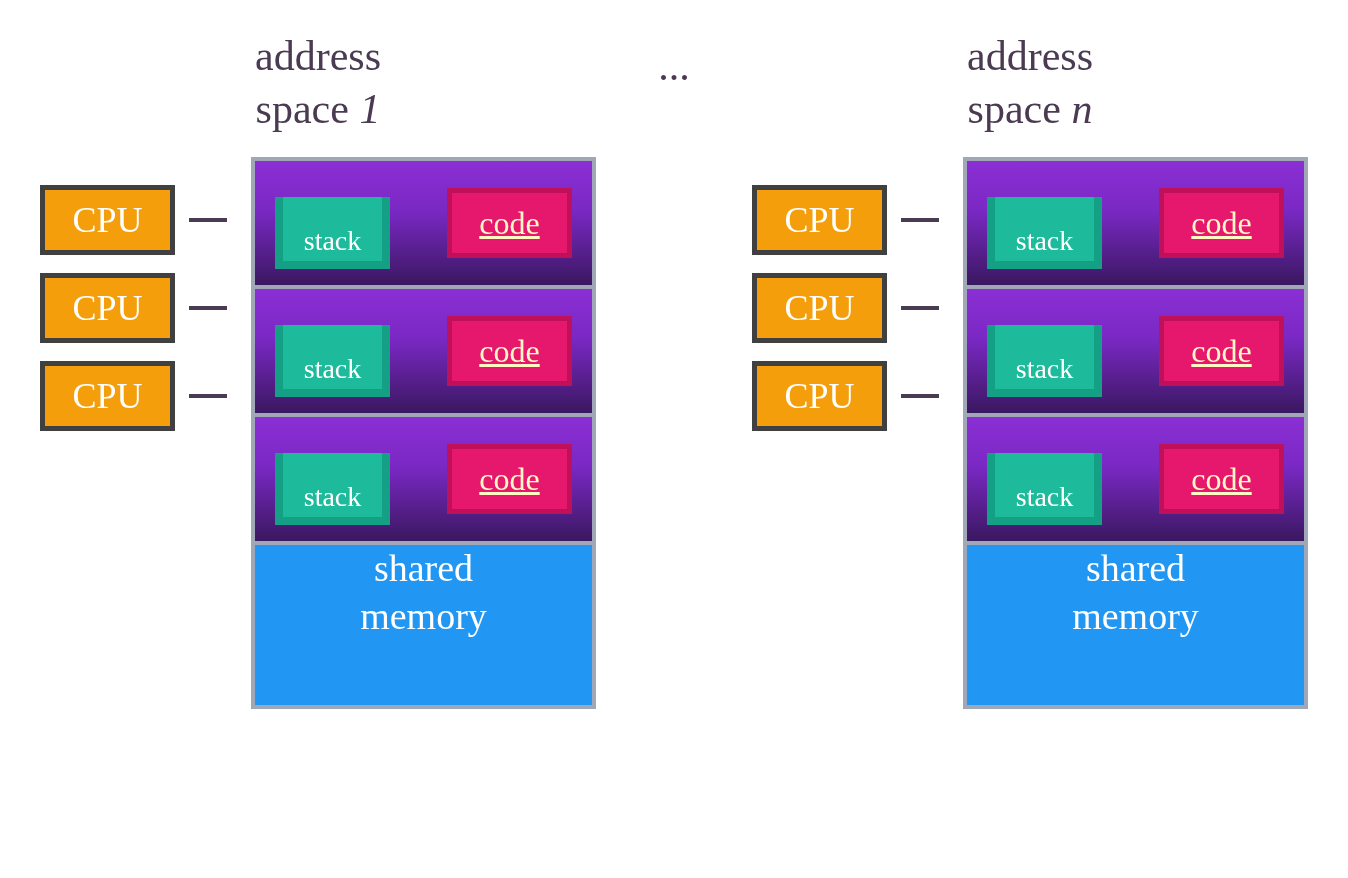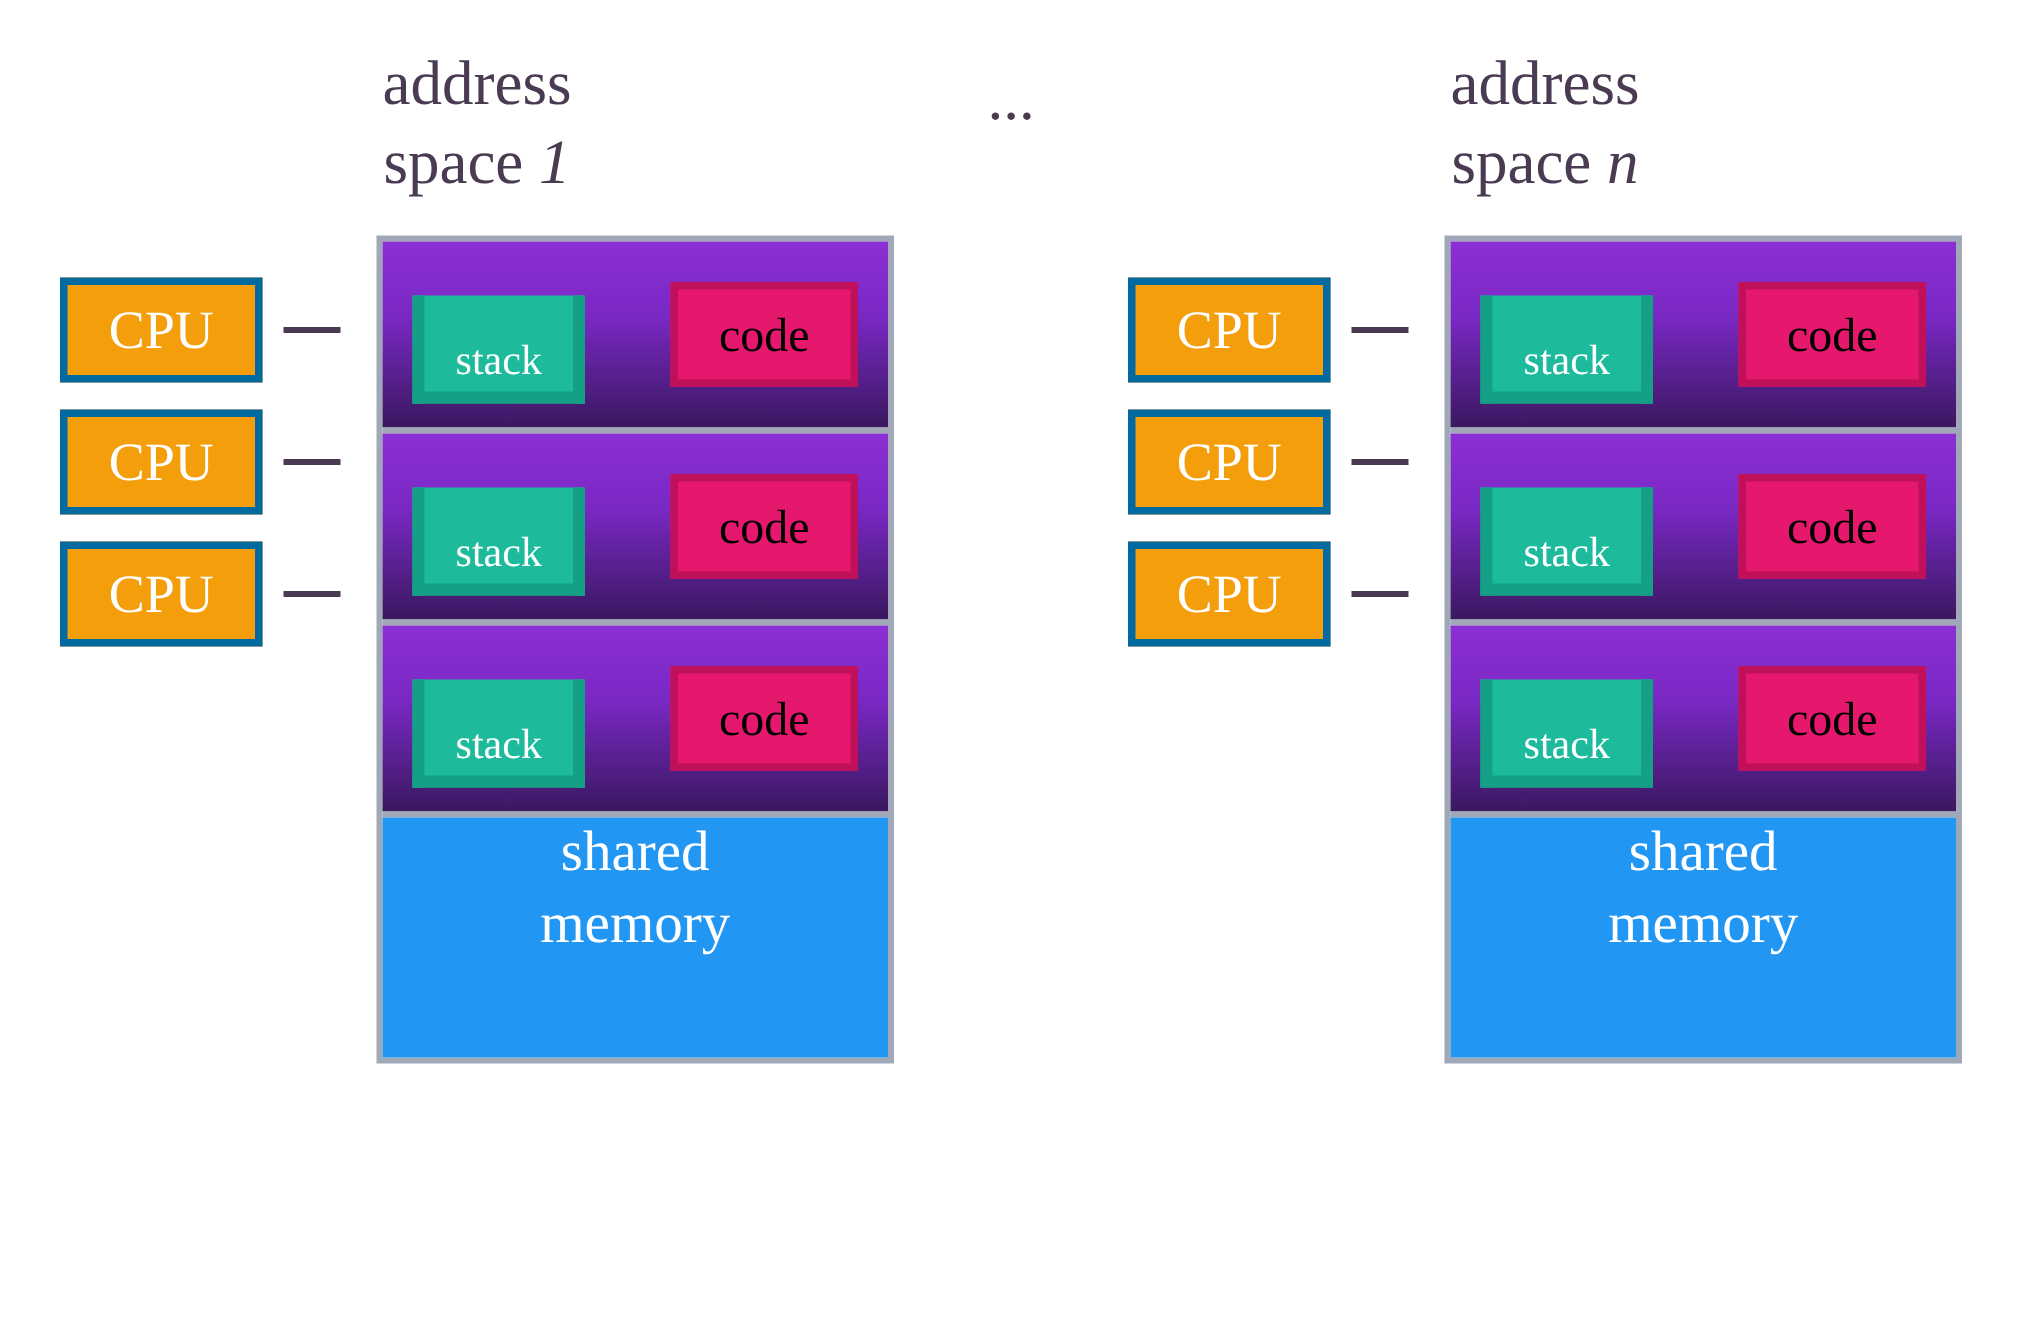--- a/index.html
+++ b/index.html
@@ -68,21 +68,21 @@
     }
     
     .cpu-row {
       display: flex;
       align-items: center;
       gap: 14px;
     }
     
     .cpu-box {
       background: #f59e0b;
-      border: 5px solid #0369a1;
+      border: 5px solid #404040;
       color: #ffffff;
       font-size: 36px;
       font-weight: 400;
       padding: 12px 18px;
       width: 135px;
       height: 70px;
       display: flex;
       align-items: center;
       justify-content: center;
     }
@@ -122,27 +122,28 @@
       display: flex;
       align-items: flex-end;
       justify-content: center;
       padding-bottom: 4px;
       margin-top: 20px;
     }
     
     .code-box {
       background: #e6186e;
       border: 5px solid #c01059;
-      color: #000000;
+      color: #fef9c3;
       font-size: 32px;
       width: 125px;
       height: 70px;
       display: flex;
       align-items: center;
       justify-content: center;
+      text-decoration: underline;
     }
     
     .shared-memory-box {
       background: #2196f3;
       color: #ffffff;
       font-size: 38px;
       text-align: center;
       line-height: 1.25;
       height: 160px;
       display: flex;

